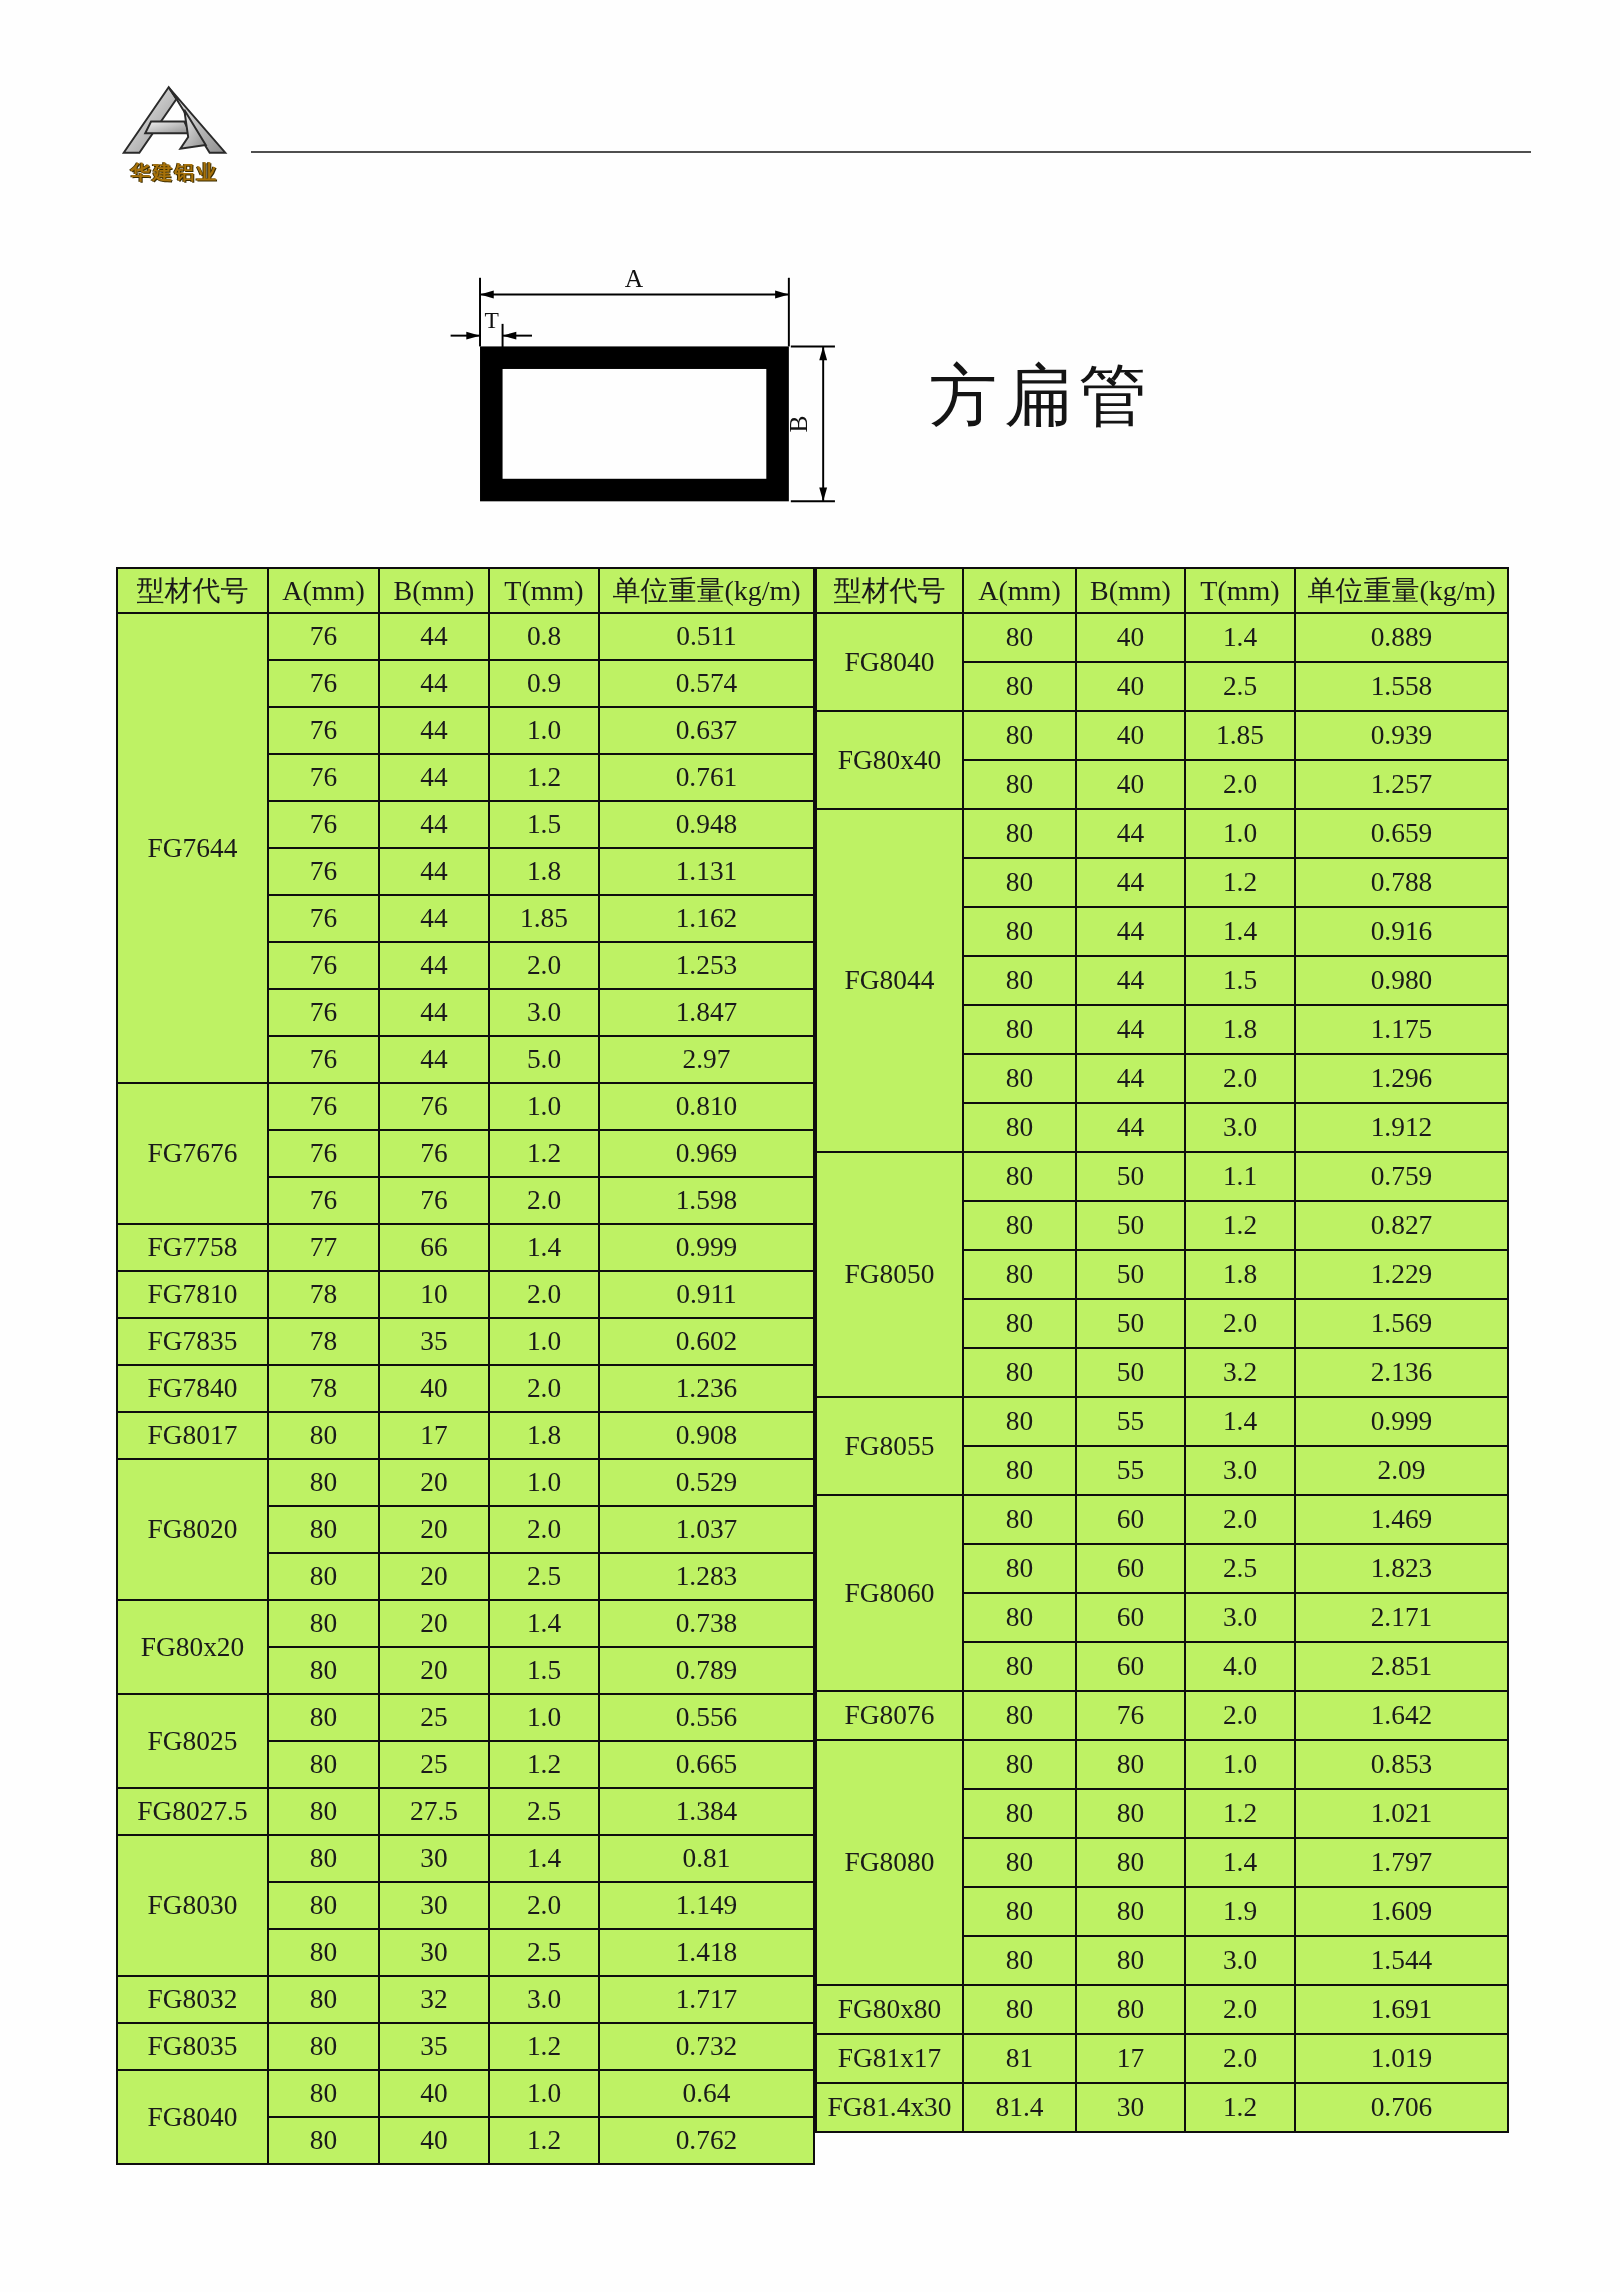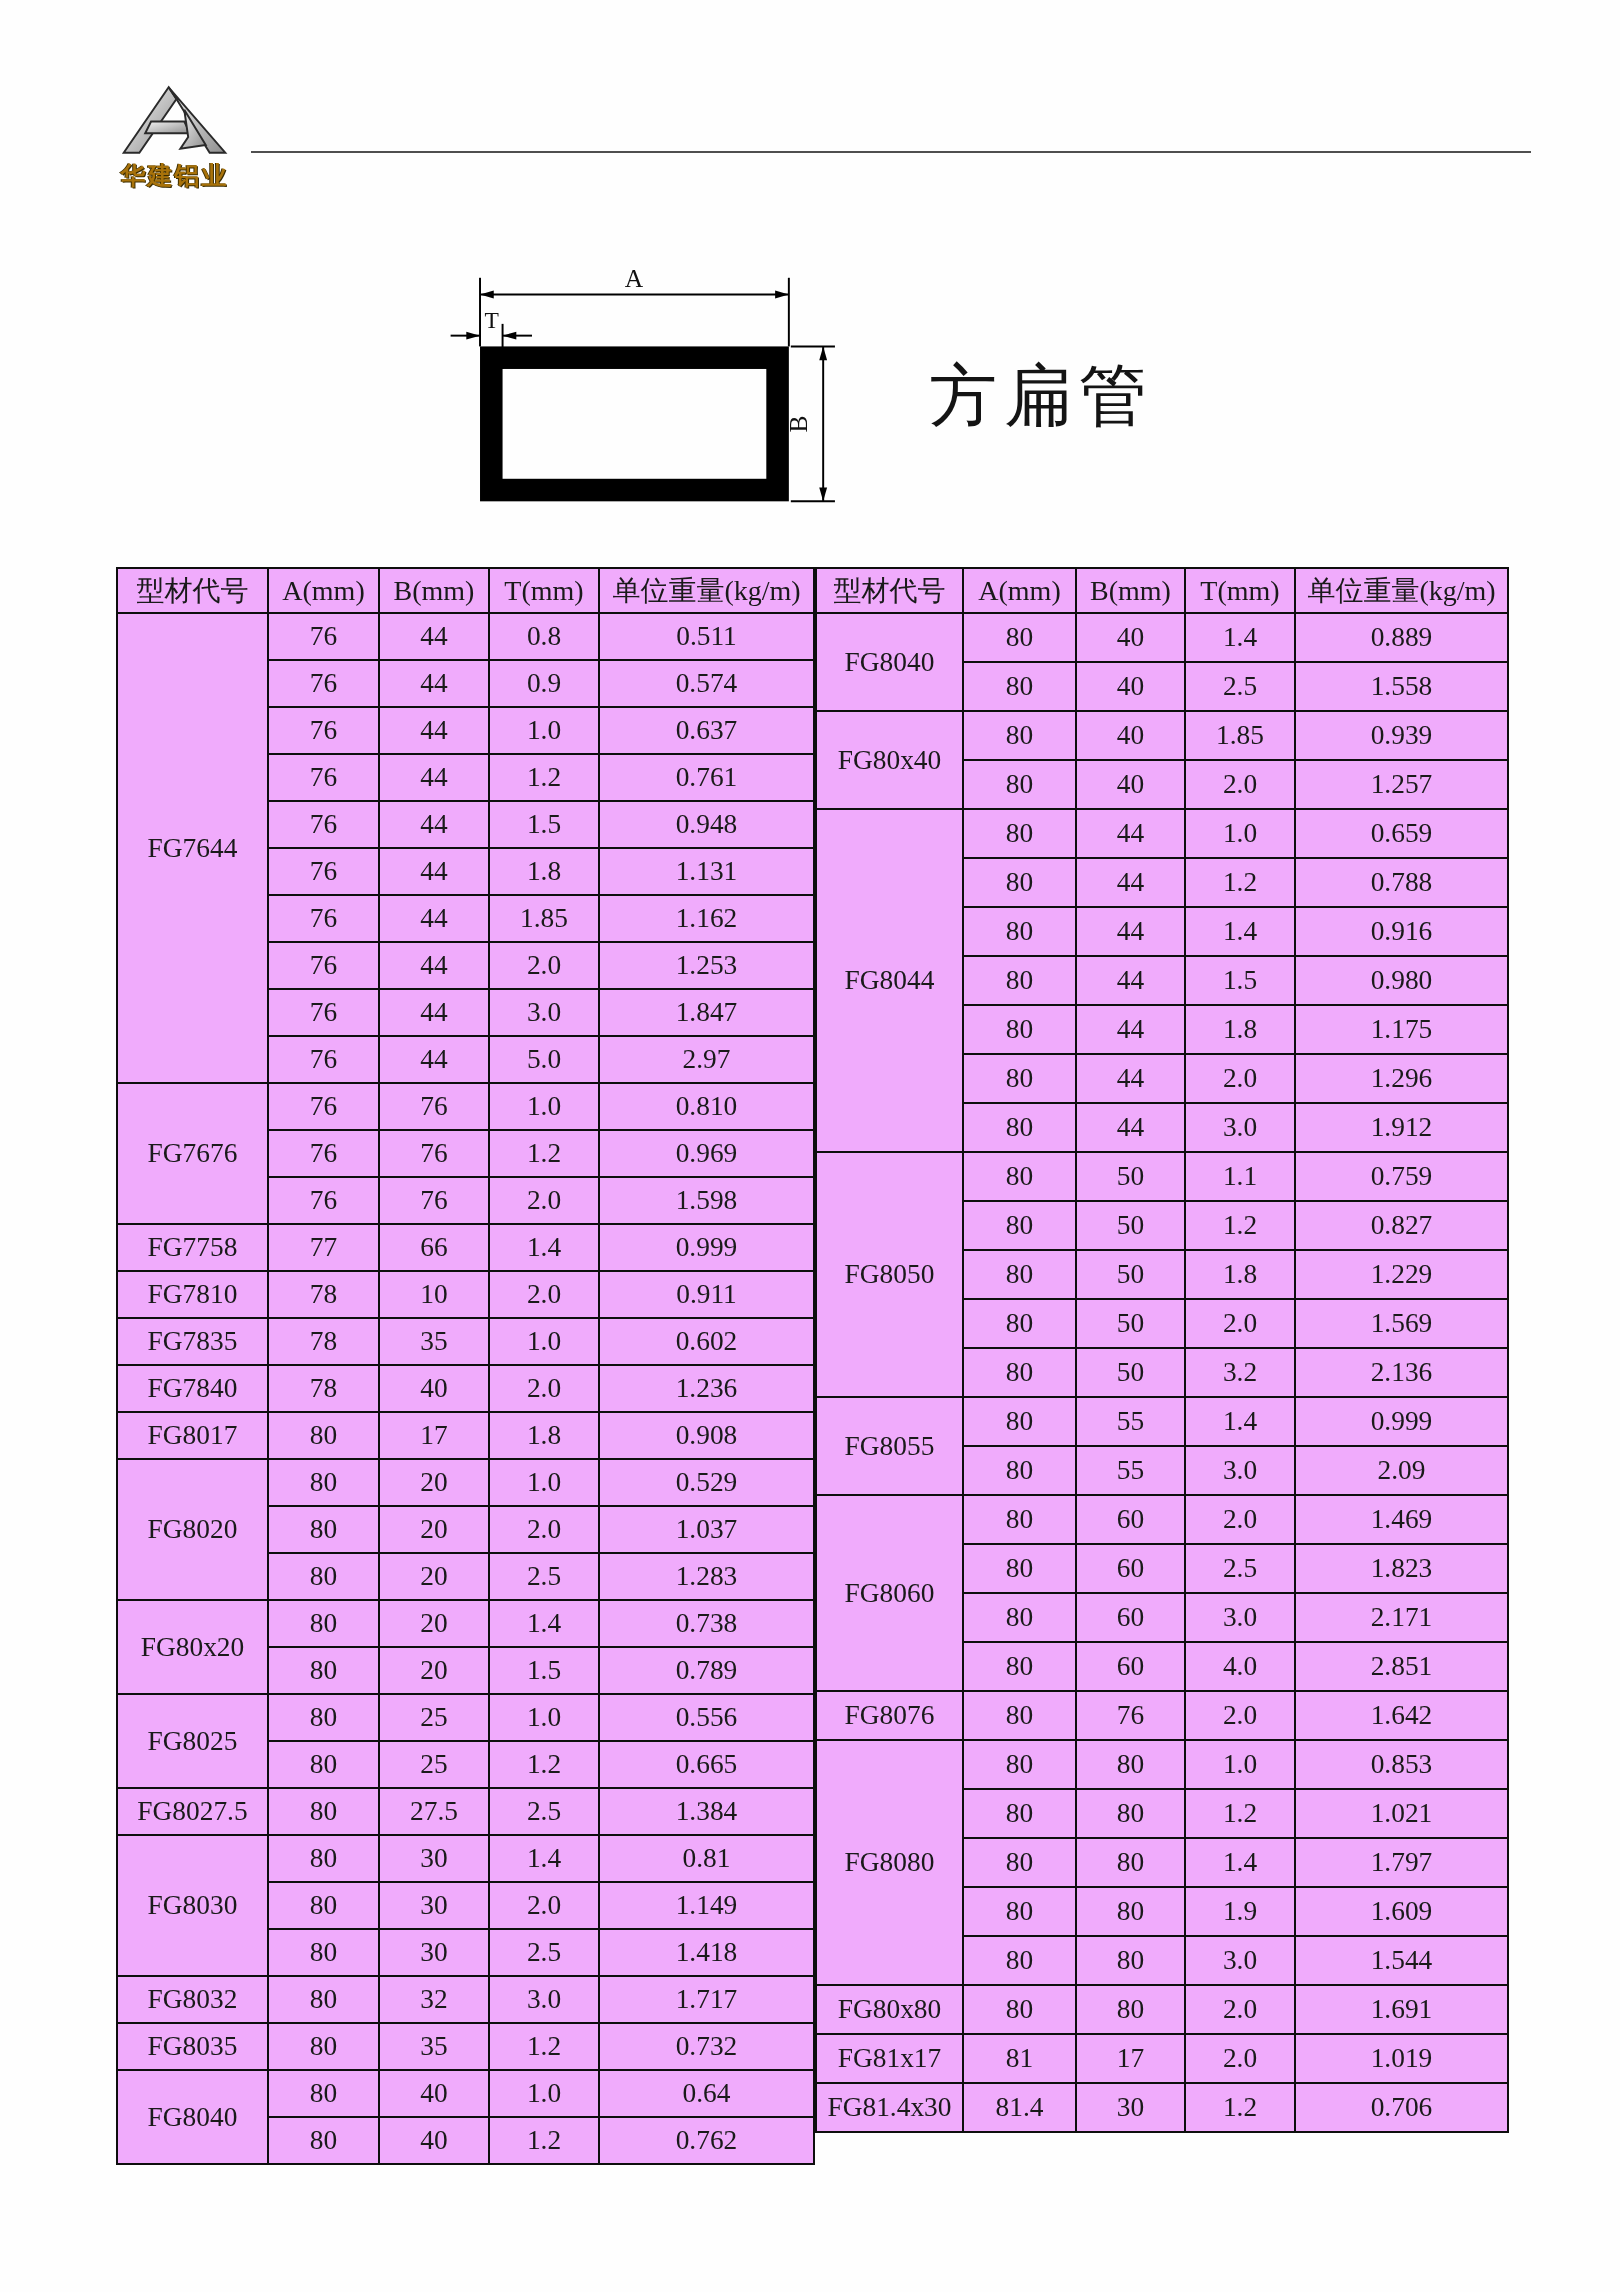--- a/index.html
+++ b/index.html
@@ -9,21 +9,21 @@
     background:#fefefe;
     margin:0 auto;
     font-family:"Liberation Serif","DejaVu Serif",serif;
     color:#1a1a1a;
     overflow:hidden;
   }
   
   .logo{position:absolute;left:106px;top:84px;width:137px;text-align:center;}
   .logo svg{display:block;margin:0 auto;}
   .logo-text{
-    margin-top:2px;font-size:25px;font-weight:bold;letter-spacing:2px;
+    margin-top:2px;font-size:20px;font-weight:bold;letter-spacing:2px;
     color:#a8720a;text-shadow:1px 1px 0 #3a2c00, -1px 0 0 #3a2c00;
     font-family:"Liberation Sans","DejaVu Sans",sans-serif;
   }
   
   .title{
     position:absolute;left:263px;top:71px;
     font-size:48px;font-weight:bold;letter-spacing:13.7px;
     font-family:"Liberation Serif","DejaVu Serif",serif;color:#111;
   }
   .title-rule{
@@ -37,21 +37,21 @@
     font-size:68px;letter-spacing:6.9px;color:#141414;
     font-family:"Liberation Serif","DejaVu Serif",serif;
   }
   
   .tables{
     position:absolute;left:116px;top:567px;
     display:flex;align-items:flex-start;
   }
   table.tbl{
     border-collapse:collapse;table-layout:fixed;
-    background:#f0abfc;
+    background:#bef264;
   }
   table.tbl-left{width:696px;border:2.9px solid #000;border-right:2px solid #000;}
   table.tbl-right{width:691px;border:2.9px solid #000;}
   .tbl th{
     border:2px solid #0e0e0e;font-weight:normal;
     font-size:28px;height:43px;text-align:center;padding:0;
     white-space:nowrap;overflow:hidden;
   }
   .tbl td{
     border:2px solid #0e0e0e;font-size:27.4px;text-align:center;

